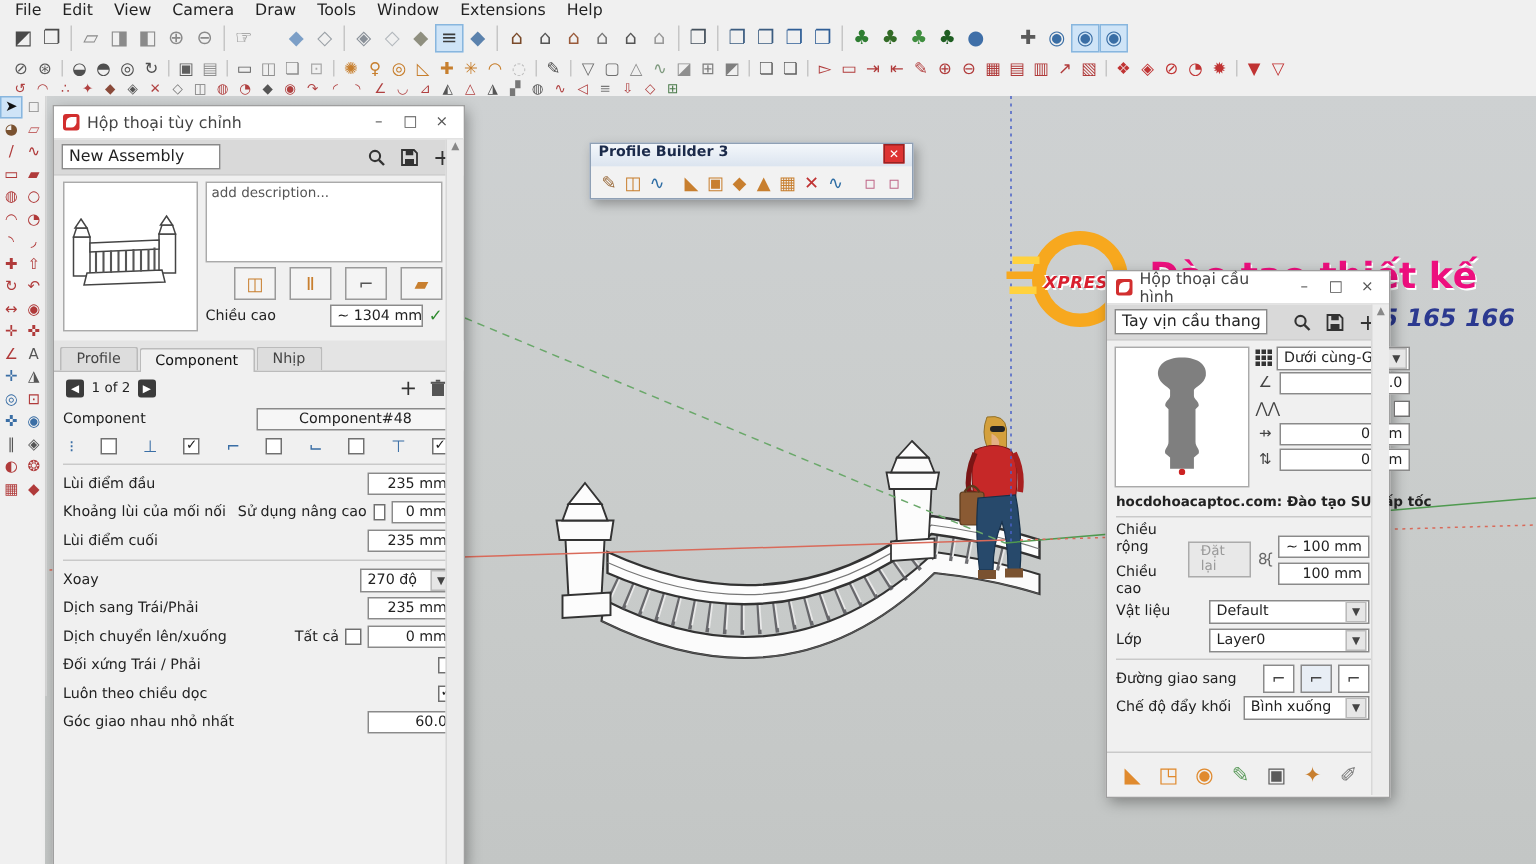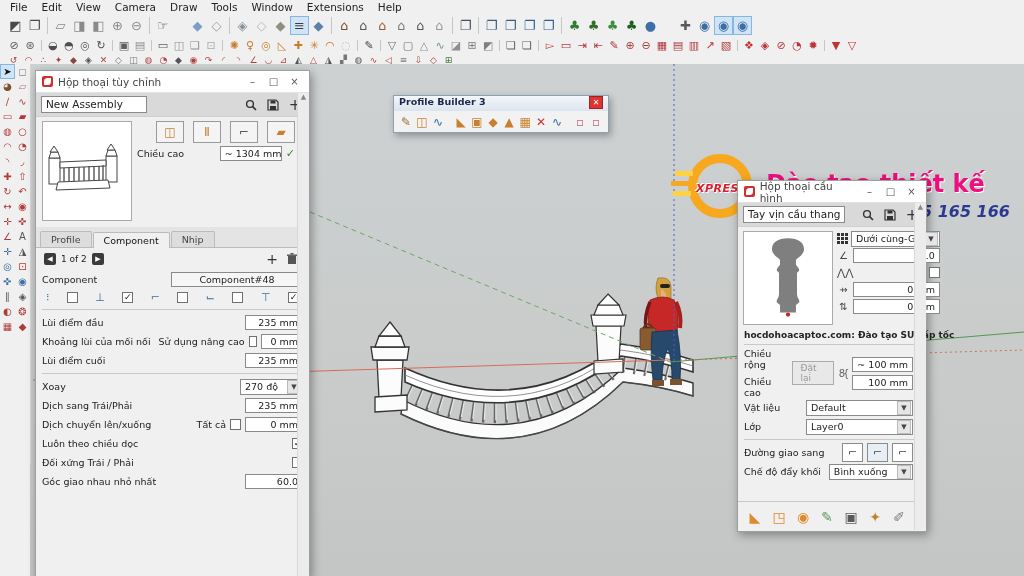--- a/index.html
+++ b/index.html
@@ -420,20 +420,21 @@
             <line x1="36" y1="45" x2="36" y2="59"></line>
             <line x1="41" y1="45" x2="41" y2="59"></line>
             <line x1="46" y1="44" x2="46" y2="59"></line>
             <line x1="51" y1="44" x2="51" y2="59"></line>
             <line x1="56" y1="44" x2="56" y2="58"></line>
             <line x1="60" y1="43" x2="60" y2="58"></line>
         </g>
       </svg>
     </div>
     <div class="pcol">
+      <div class="desc">add description...</div>
       <div class="icbtns">
         <span class="icbtn">◫</span>
         <span class="icbtn">Ⅱ</span>
         <span class="icbtn" style="color:#555">⌐</span>
         <span class="icbtn">▰</span>
       </div>
       <div class="hrow">
         <span class="lbl">Chiều cao</span>
         <span class="spacer" style="flex:1"></span>
         <div class="num" style="width:52px">~ 1304 mm</div>
@@ -517,28 +518,28 @@
     <div class="num" style="width:48px">235 mm</div>
   </div>
   <div class="row">
     <span class="lbl">Dịch chuyển lên/xuống</span>
     <span class="spacer"></span>
     <span class="lbl">Tất cả</span>
     <span class="cb"></span>
     <div class="num" style="width:48px">0 mm</div>
   </div>
   <div class="row">
+    <span class="lbl">Đối xứng Trái / Phải</span>
+    <span class="spacer"></span>
+    <span class="cb"></span>
+  </div>
+  <div class="row">
     <span class="lbl">Luôn theo chiều dọc</span>
     <span class="spacer"></span>
     <span class="cb on"></span>
-  </div>
-  <div class="row">
-    <span class="lbl">Đối xứng Trái / Phải</span>
-    <span class="spacer"></span>
-    <span class="cb"></span>
   </div>
   <div class="row">
     <span class="lbl">Góc giao nhau nhỏ nhất</span>
     <span class="spacer"></span>
     <div class="num" style="width:48px">60.0</div>
   </div>
 
   <div class="vscroll">▲</div>
 </div>
 

